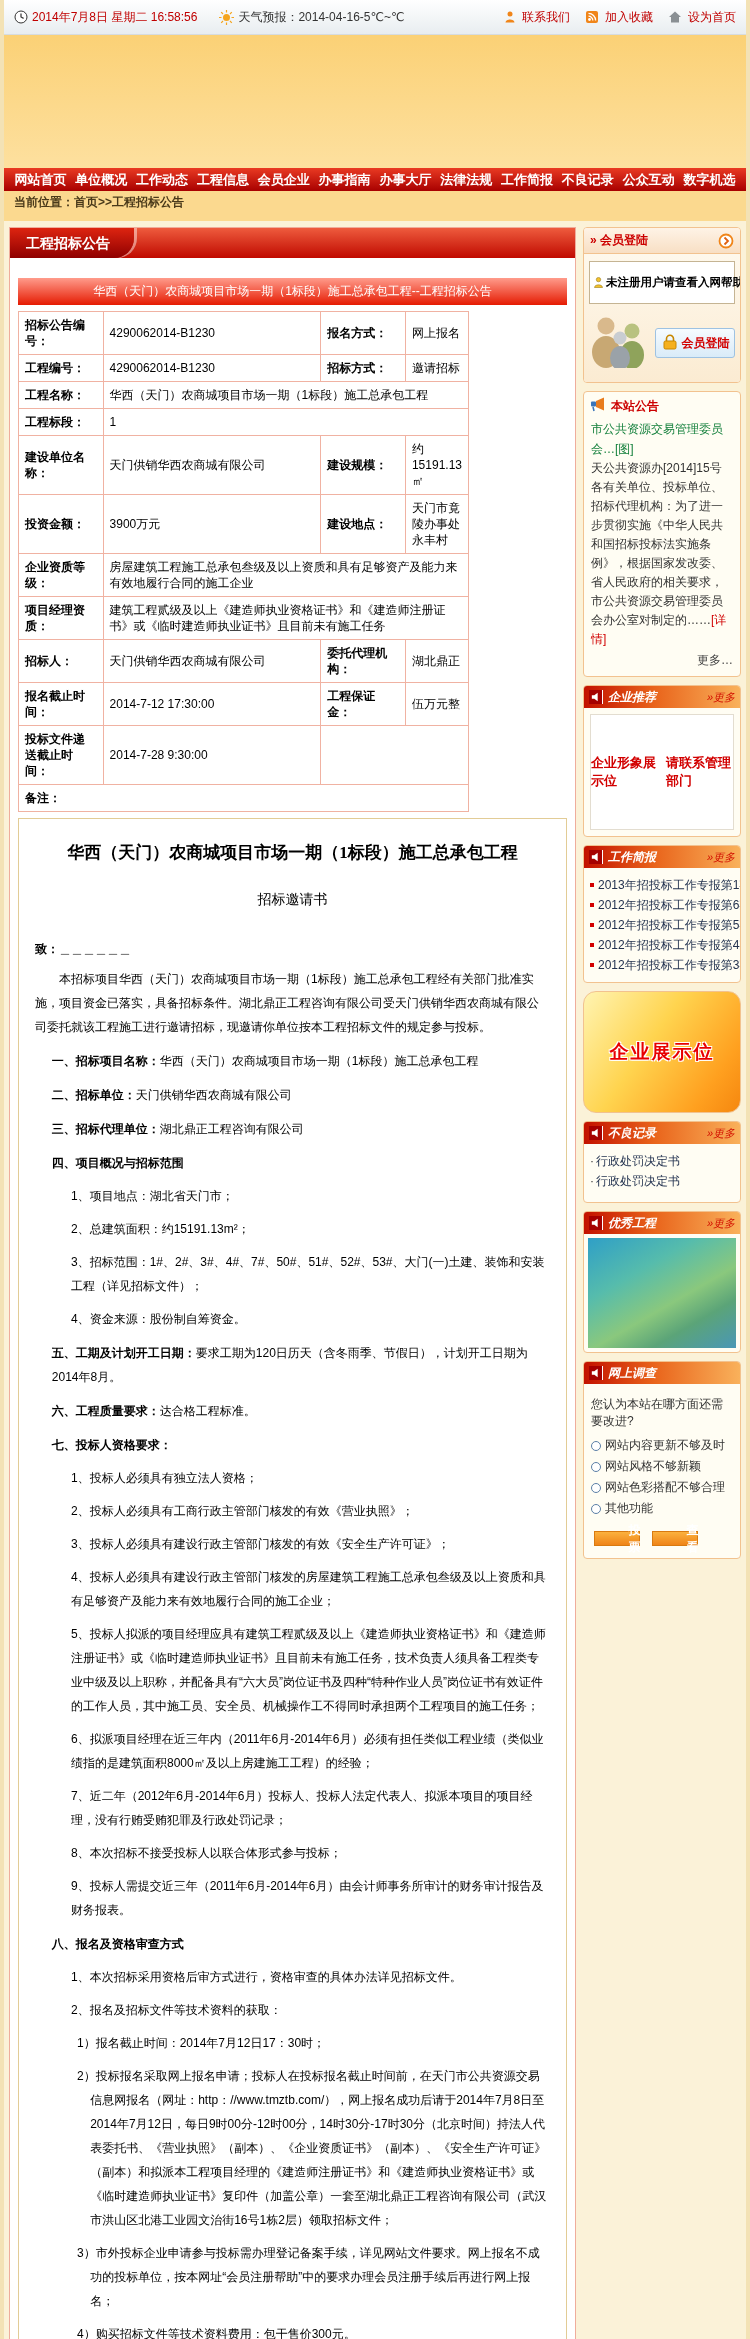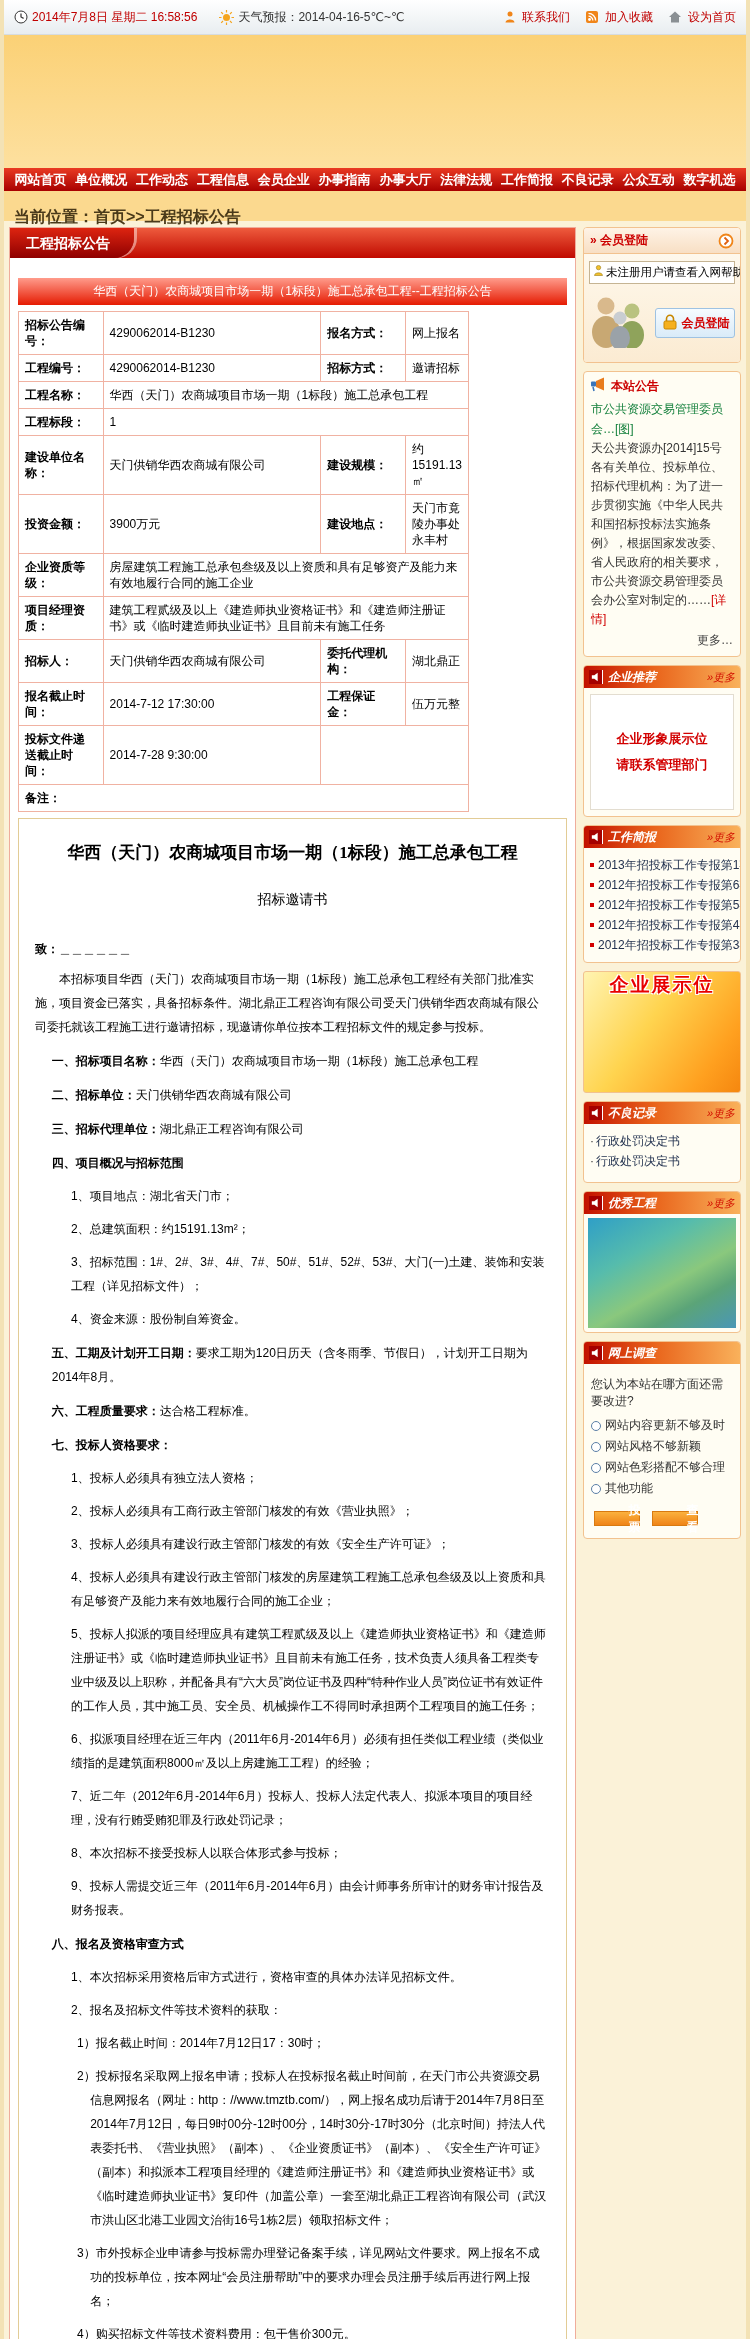--- a/index.html
+++ b/index.html
@@ -10,21 +10,21 @@
   .topbar{height:35px;background:linear-gradient(#ffffff,#e8edf0);border-bottom:1px solid #d6dce0;display:flex;align-items:center;font-size:12px;padding:0 10px;}
   .tb-ico{display:inline-flex;margin-right:4px;vertical-align:middle;}
   .tb-date{color:#C00000;margin-right:22px;}
   .tb-weather{color:#333;}
   .tb-right{margin-left:auto;display:flex;align-items:center;gap:16px;}
   .tb-link{color:#C00000;display:inline-flex;align-items:center;gap:3px;}
   
   .band{height:133px;background:linear-gradient(#FBD176,#FDE09F);}
   .nav{height:23px;background:linear-gradient(#E93A22,#A80000);display:flex;justify-content:space-around;align-items:center;padding:8px 6px;}
   .nav-a{color:#fff;font-weight:bold;font-size:13px;white-space:nowrap;}
-  .crumb{height:30px;line-height:23px;background:#FBD98F;font-size:16px;color:#4A3A1A;font-weight:bold;padding:14px 10px;}
+  .crumb{height:30px;line-height:23px;background:#FBD98F;font-size:12px;color:#4A3A1A;font-weight:bold;padding:0 10px;}
   
   .main{display:flex;gap:7px;padding:6px 5px 4px;align-items:flex-start;}
   .left{width:572px;background:#fff;border:1px solid #EFAD9C;padding-bottom:4px;}
   .right{width:158px;display:flex;flex-direction:column;gap:8px;}
   
   .ltabbar{height:30px;background:linear-gradient(#EE5B3D,#C00A00);}
   .ltab{display:inline-block;height:30px;line-height:30px;padding:0 24px 0 16px;color:#fff;font-weight:bold;font-size:14px;background:linear-gradient(#DD2410,#8F0000);border-bottom-right-radius:20px;box-shadow:3px 0 0 rgba(255,255,255,.45);}
   .banner{margin:20px 8px 6px;height:27px;line-height:27px;text-align:center;color:#fff;font-size:12px;background:linear-gradient(#FF9B8B,#E51B02);}
   table.info{width:451px;margin:0 8px;border-collapse:collapse;font-size:12px;}
   table.info td{border:1px solid #F0B2A2;padding:5px 6px;color:#000;vertical-align:middle;line-height:16px;}
@@ -39,39 +39,39 @@
   .p-para{text-indent:2em;}
   .p-sec{padding-left:1.4em;margin-top:10px;}
   .p-item{padding-left:3em;margin-top:9px;}
   .p-item2{padding-left:2.4em;margin-top:9px;}
   .p-sub{padding-left:4.6em;text-indent:-1.1em;margin-top:9px;}
   
   .sbox{border:1px solid #F2C28F;border-radius:4px;background:#FFFDF3;overflow:hidden;}
   .login-hd{height:26px;display:flex;align-items:center;padding:0 6px;background:linear-gradient(#FEF3E6,#F8DFC4);border-bottom:1px solid #F2C28F;color:#CC0000;font-weight:bold;font-size:12px;}
   .login-hd .spin{margin-left:auto;display:inline-flex;}
   .login-body{padding:7px 5px 10px;background:linear-gradient(#FEF8EC,#FBEBD2);}
-  .help-box{border:1px solid #C5B493;background:#fff;font-size:11.5px;font-weight:normal;color:#000;padding:3px 4px;display:flex;align-items:flex-start;gap:3px;white-space:nowrap;}
+  .help-box{border:1px solid #C5B493;background:#fff;font-size:11.5px;font-weight:bold;color:#000;padding:13px 4px;display:flex;align-items:flex-end;gap:3px;white-space:nowrap;}
   .login-row{display:flex;align-items:center;margin-top:10px;gap:4px;}
   .login-btn{width:84px;height:30px;border:1px solid #9EC2E2;border-radius:3px;background:linear-gradient(#F6FBFF,#D9EBF8);display:flex;align-items:center;justify-content:center;gap:3px;color:#D20000;font-weight:bold;font-size:12px;}
   .shd{height:22px;background:linear-gradient(90deg,#C31100,#E9641B 45%,#F9B15B);display:flex;align-items:center;gap:5px;padding:0 5px;color:#fff;font-weight:bold;font-size:12px;font-style:italic;}
   .shd-ico{width:14px;height:14px;background:#A50000;display:inline-flex;align-items:center;justify-content:center;border-right:1px solid #fff;}
   .shd .more{margin-left:auto;color:#D21000;font-weight:normal;font-size:11px;}
   .notice-hd{display:flex;align-items:center;gap:4px;padding:5px 6px 2px;color:#CC0000;font-weight:bold;font-size:12px;}
   .notice-body{padding:2px 7px 6px;font-size:12px;line-height:19px;color:#333;}
   .notice-link{color:#15803d;display:block;font-size:12px;line-height:20px;}
   .detail{color:#D00000;}
   .more-r{display:block;text-align:right;color:#444;margin-top:2px;font-size:12px;}
-  .reco-body{margin:6px;border:1px solid #E3DDD0;background:#fff;height:116px;display:flex;flex-direction:column;align-items:center;justify-content:center;gap:8px;}
+  .reco-body{margin:6px;border:1px solid #E3DDD0;background:#fff;height:116px;display:flex;flex-direction:row;align-items:center;justify-content:center;gap:8px;}
   .reco-t{color:#D20000;font-weight:bold;font-size:13px;}
   .side-list{list-style:none;padding:7px 6px;}
   .side-list li{display:flex;align-items:center;gap:4px;font-size:12px;color:#23324F;line-height:20px;white-space:nowrap;}
   .sq{width:4px;height:4px;background:#D20000;flex:none;}
   .dot-list li::before{content:"·";color:#333;margin-right:2px;}
   .dot-list li{display:block;}
-  .banner-slot{height:122px;background:linear-gradient(125deg,#FFF4B2,#FFD44F 42%,#FFA01F 80%,#F5870F);display:flex;justify-content:center;border:1px solid #F2C28F;border-radius:3px;}
+  .banner-slot{height:122px;background:linear-gradient(125deg,#FFF4B2,#FFD44F 42%,#FFA01F 80%,#F5870F);display:flex;align-items:center;justify-content:center;border:1px solid #F2C28F;border-radius:13px;}
   .banner-slot span{color:#E80000;font-weight:bold;font-size:19px;letter-spacing:2px;text-shadow:1px 1px 0 #fff,-1px -1px 0 #fff,1px -1px 0 #fff,-1px 1px 0 #fff;}
   .photo{height:110px;margin:4px;background:linear-gradient(150deg,#2F9FC7 0%,#56BCAC 32%,#8AC87D 58%,#5BA478 75%,#4A97B6 100%);}
   .survey-q{font-size:12px;color:#333;padding:12px 7px 3px;}
   .survey-opt{display:flex;align-items:center;gap:4px;font-size:12px;color:#333;margin:4px 7px;}
   .radio{width:10px;height:10px;border:1px solid #5B7FA6;border-radius:50%;background:#fff;flex:none;}
   .survey-btns{display:flex;gap:12px;padding:10px 0 12px 10px;}
   .obtn{width:46px;height:15px;border:1px solid #D87A10;border-radius:0;background:linear-gradient(#FBB13E,#EF8418);color:#fff;font-weight:bold;font-size:12px;display:flex;align-items:center;justify-content:center;letter-spacing:2px;padding-left:37px;}
 </style>
 </head>
 <body>

